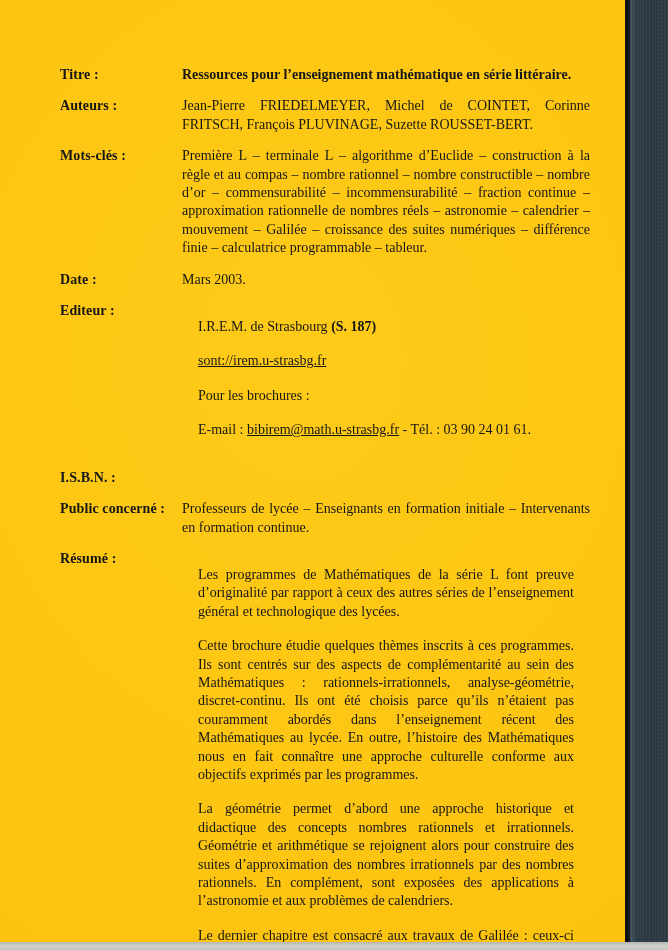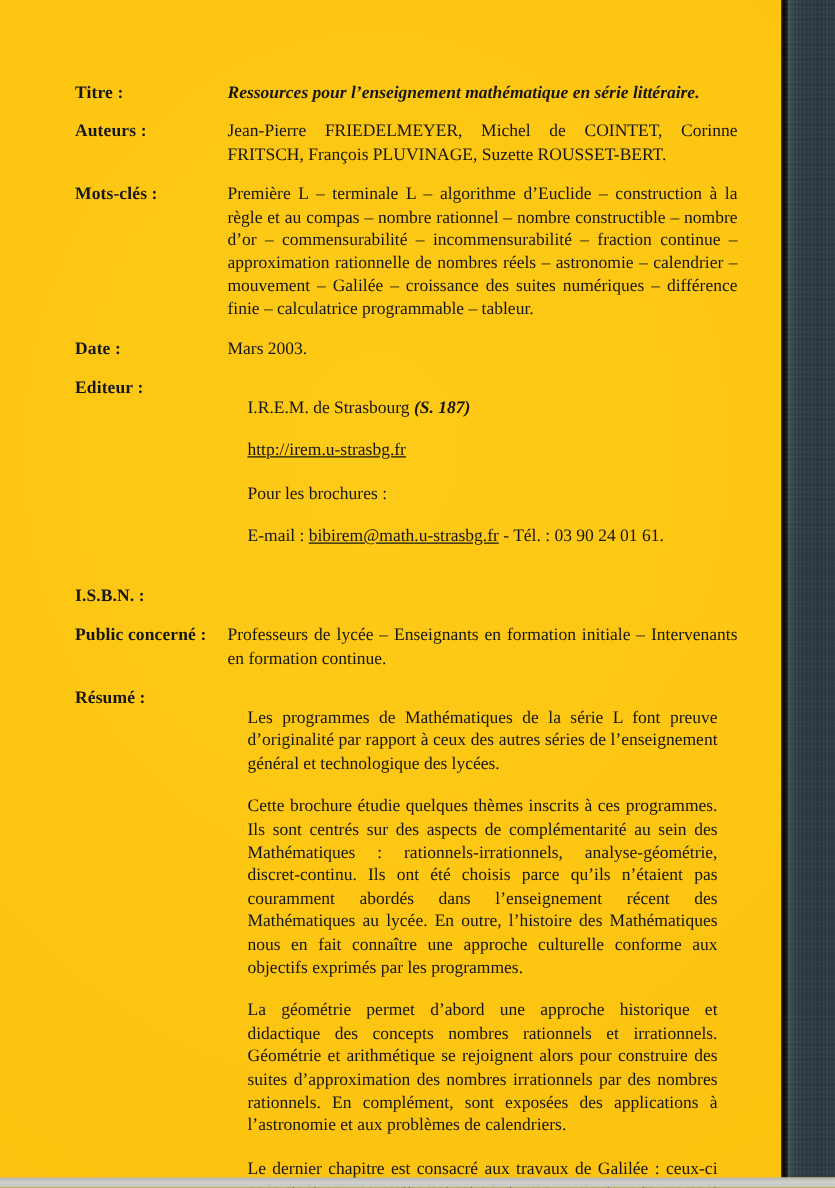--- a/index.html
+++ b/index.html
@@ -37,21 +37,21 @@
     flex:0 0 122px;width:122px;
     font-weight:bold;font-size:14px;line-height:18.4px;
     letter-spacing:0.1px;
   }
   .value{
     flex:0 0 408px;width:408px;
     font-size:14px;line-height:18.4px;text-align:justify;
   }
   .value p{margin:16px;}
   .value.single{text-align:left;}
-  .bold{font-weight:bold;font-style:italic;}
+  .bold{font-weight:bold;}
   .underline{text-decoration:underline;}
 </style>
 </head>
 <body>
 
 <div class="sheet">
 
   <div class="content">
 
     <div class="row">
@@ -72,21 +72,21 @@
     <div class="row">
       <div class="label">Date :</div>
       <div class="value single">Mars 2003.</div>
     </div>
 
 
     <div class="row">
       <div class="label">Editeur :</div>
       <div class="value single">
         <p><span>I.R.E.M. de Strasbourg </span><span class="bold">(S. 187)</span></p>
-        <p class="underline">http://irem.u-strasbg.fr</p>
+        <p class="underline">sont://irem.u-strasbg.fr</p>
         <p>Pour les brochures :</p>
         <p><span>E-mail : </span><span class="underline">bibirem@math.u-strasbg.fr</span><span> - Tél. : 03 90 24 01 61.</span></p>
       </div>
     </div>
 
     <div class="row">
       <div class="label">I.S.B.N. :</div>
     </div>
 
     <div class="row">

